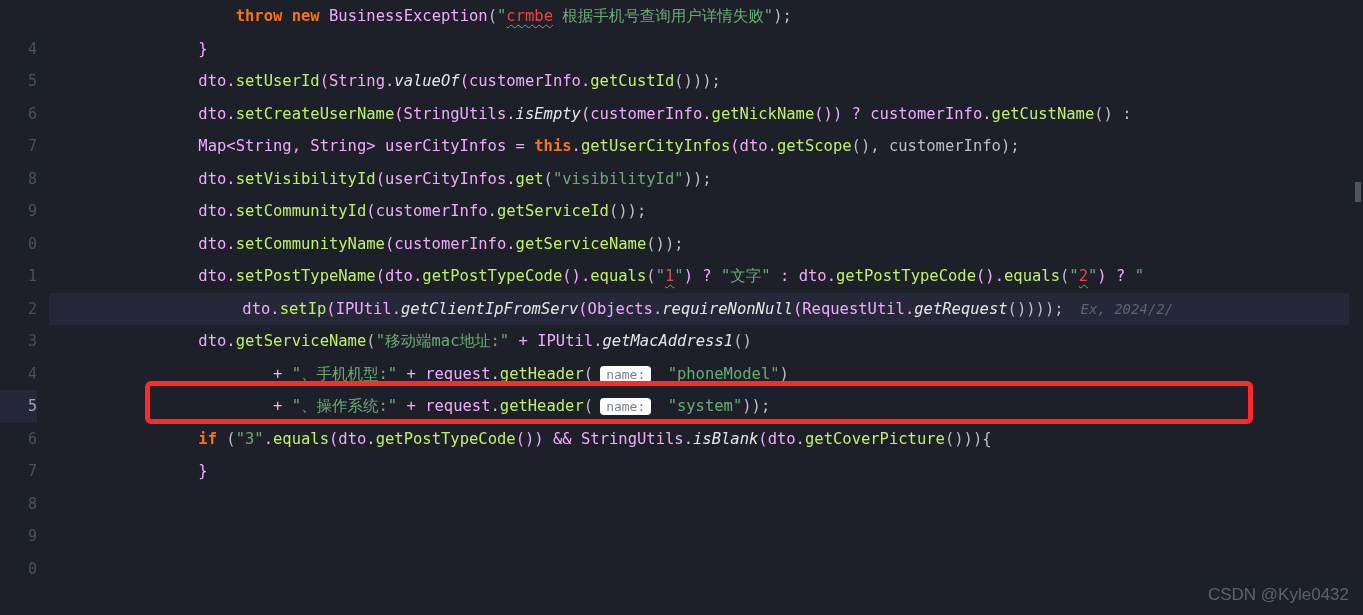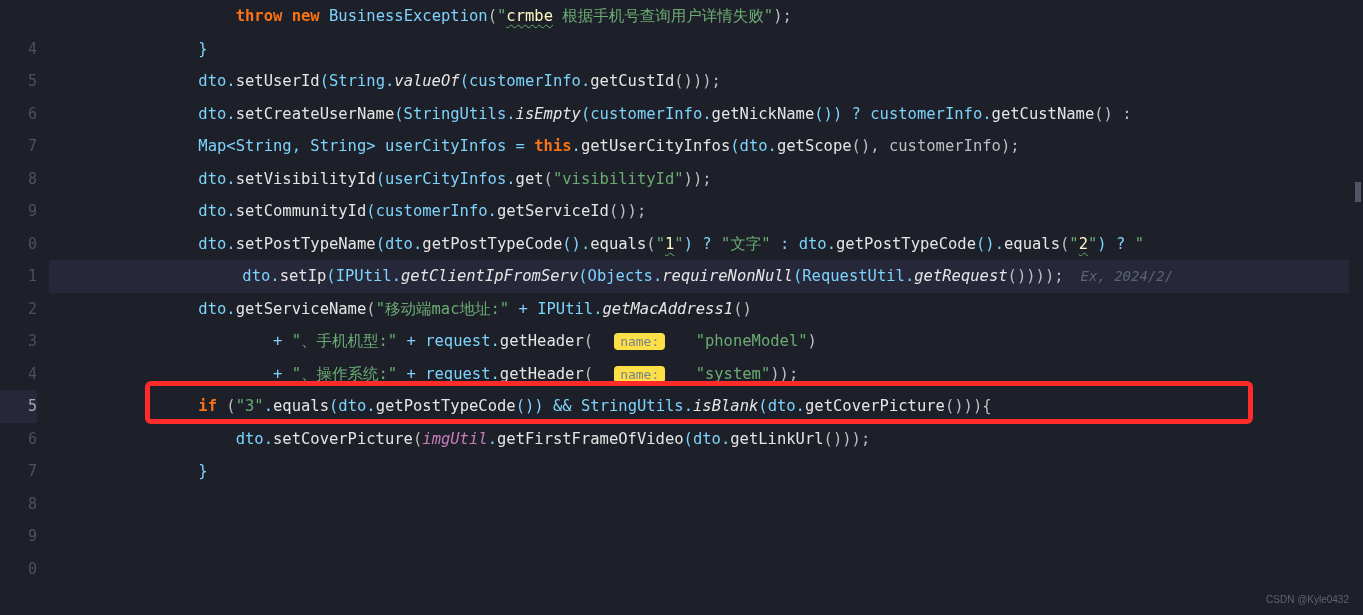--- a/index.html
+++ b/index.html
@@ -39,43 +39,43 @@
   pre.line {
     height: 32.5px;
     line-height: 32.5px;
     white-space: pre;
     font-family: inherit;
     font-size: 15.5px;
     position: relative;
   }
   pre.line.current-line { background: #26283a; padding-left: 44px; }
   .gutter .ln.current-ln { background: #26283a; color: #a0a8b7; }
-  .t-default { color: #7dd3fc; }
+  .t-default { color: #f0abfc; }
   .t-kw { color: #f97316; font-weight: bold; }
   .t-str { color: #6aab73; }
   .t-str-wavy {
-    color: #fef9c3;
+    color: #ef4444;
     text-decoration: wavy underline #6aab73 1px;
     text-underline-offset: 3px;
   }
-  .t-method { color: #e5e5e5; text-align: right; }
+  .t-method { color: #bef264; text-align: right; }
   .t-italic {
     font-style: italic;
     color: #e5e5e5;
   }
   .t-paren { color: #bcbec4; }
   .t-purple { color: #c77dbb; font-style: italic; }
   .param-hint {
-    background: #fde047;
+    background: #ffffff;
     color: #7a7f8a;
     border-radius: 4px;
     padding: 1px 6px;
     font-size: 13px;
     font-style: normal;
-    margin: 0 21px;
+    margin: 0 7px;
   }
   .inlay-author {
     color: #5c6370;
     font-style: italic;
     font-size: 14px;
   }
   .highlight-box {
     position: absolute;
     left: 96px;
     width: 1108px;
@@ -84,21 +84,21 @@
     border: 5px solid #ff2a2a;
     border-radius: 6px;
     z-index: 2;
     pointer-events: none;
   }
   .watermark {
     position: absolute;
     right: 14px;
     bottom: 10px;
     color: #5c6370;
-    font-size: 10px;
+    font-size: 17px;
     font-family: Arial, sans-serif;
     z-index: 5;
   }
   .minimap {
     position: absolute;
     right: 0;
     top: 0;
     width: 14px;
     height: 100%;
     background: #1e2029;
@@ -140,27 +140,27 @@
   </div>
 
   <div class="code">
     <pre class="line"><span class="t-default">                    </span><span class="t-kw">throw</span><span> </span><span class="t-kw">new</span><span> </span><span class="t-default">BusinessException</span><span class="t-paren">(</span><span class="t-str">"</span><span class="t-str-wavy">crmbe</span><span class="t-str"> 根据手机号查询用户详情失败"</span><span class="t-paren">);</span></pre>
     <pre class="line"><span>                </span><span class="t-default">}</span></pre>
     <pre class="line"><span>                </span><span class="t-default">dto.</span><span class="t-method">setUserId</span><span class="t-default">(String.</span><span class="t-italic">valueOf</span><span class="t-default">(customerInfo.</span><span class="t-method">getCustId</span><span class="t-paren">()));</span></pre>
     <pre class="line"><span>                </span><span class="t-default">dto.</span><span class="t-method">setCreateUserName</span><span class="t-default">(StringUtils.</span><span class="t-italic">isEmpty</span><span class="t-default">(customerInfo.</span><span class="t-method">getNickName</span><span class="t-default">()) ? customerInfo.</span><span class="t-method">getCustName</span><span class="t-paren">() : </span></pre>
     <pre class="line"><span>                </span><span class="t-default">Map&lt;String, String&gt; </span><span class="t-default">userCityInfos</span><span class="t-default"> = </span><span class="t-kw">this</span><span class="t-default">.</span><span class="t-method">getUserCityInfos</span><span class="t-default">(dto.</span><span class="t-method">getScope</span><span class="t-paren">(), customerInfo);</span></pre>
     <pre class="line"><span>                </span><span class="t-default">dto.</span><span class="t-method">setVisibilityId</span><span class="t-default">(userCityInfos.</span><span class="t-method">get</span><span class="t-paren">(</span><span class="t-str">"visibilityId"</span><span class="t-paren">));</span></pre>
     <pre class="line"><span>                </span><span class="t-default">dto.</span><span class="t-method">setCommunityId</span><span class="t-default">(customerInfo.</span><span class="t-method">getServiceId</span><span class="t-paren">());</span></pre>
+    <pre class="line"><span>                </span><span class="t-default">dto.</span><span class="t-method">setCommunityName</span><span class="t-default">(customerInfo.</span><span class="t-method">getServiceName</span><span class="t-paren">());</span></pre>
     <pre class="line"><span>                </span><span class="t-default">dto.</span><span class="t-method">setPostTypeName</span><span class="t-default">(dto.</span><span class="t-method">getPostTypeCode</span><span class="t-default">().</span><span class="t-method">equals</span><span class="t-paren">(</span><span class="t-str">"</span><span class="t-str-wavy">1</span><span class="t-str">"</span><span class="t-default">) ? </span><span class="t-str">"文字"</span><span class="t-default"> : dto.</span><span class="t-method">getPostTypeCode</span><span class="t-default">().</span><span class="t-method">equals</span><span class="t-paren">(</span><span class="t-str">"</span><span class="t-str-wavy">2</span><span class="t-str">"</span><span class="t-default">) ? </span><span class="t-str">"</span></pre>
     <pre class="line current-line"><span>                </span><span class="t-default">dto.</span><span class="t-method">setIp</span><span class="t-default">(IPUtil.</span><span class="t-italic">getClientIpFromServ</span><span class="t-default">(Objects.</span><span class="t-italic">requireNonNull</span><span class="t-default">(RequestUtil.</span><span class="t-italic">getRequest</span><span class="t-paren">())));</span><span class="inlay-author">  Ex, 2024/2/</span></pre>
     <pre class="line"><span>                </span><span class="t-default">dto.</span><span class="t-method">getServiceName</span><span class="t-paren">(</span><span class="t-str">"移动端mac地址:"</span><span class="t-default"> + IPUtil.</span><span class="t-italic">getMacAddress1</span><span class="t-paren">()</span></pre>
     <pre class="line"><span>                        </span><span class="t-default">+ </span><span class="t-str">"、手机机型:"</span><span class="t-default"> + request.</span><span class="t-method">getHeader</span><span class="t-paren">(</span><span class="param-hint">name:</span><span> </span><span class="t-str">"phoneModel"</span><span class="t-paren">)</span></pre>
     <pre class="line"><span>                        </span><span class="t-default">+ </span><span class="t-str">"、操作系统:"</span><span class="t-default"> + request.</span><span class="t-method">getHeader</span><span class="t-paren">(</span><span class="param-hint">name:</span><span> </span><span class="t-str">"system"</span><span class="t-paren">));</span></pre>
     <pre class="line"><span>                </span><span class="t-kw">if</span><span class="t-paren"> (</span><span class="t-str">"3"</span><span class="t-default">.</span><span class="t-method">equals</span><span class="t-default">(dto.</span><span class="t-method">getPostTypeCode</span><span class="t-default">()) &amp;&amp; StringUtils.</span><span class="t-italic">isBlank</span><span class="t-default">(dto.</span><span class="t-method">getCoverPicture</span><span class="t-paren">())){</span></pre>
-    <pre class="line"><span>                    </span><span class="t-default">dto.</span><span class="t-method">setCoverPicture</span><span class="t-paren">(</span><span class="t-purple">imgUtil</span><span class="t-default">.</span><span class="t-method">getFirstFrameOfVideo</span><span class="t-default">(dto.</span><span class="t-method">getLinkUrl</span><span class="t-paren">()));</span></pre>
     <pre class="line"><span>                </span><span class="t-default">}</span></pre>
 
     <div class="highlight-box"></div>
   </div>
 
   <div class="minimap">
     <div class="minimap-mark"></div>
   </div>
 </div>
 

